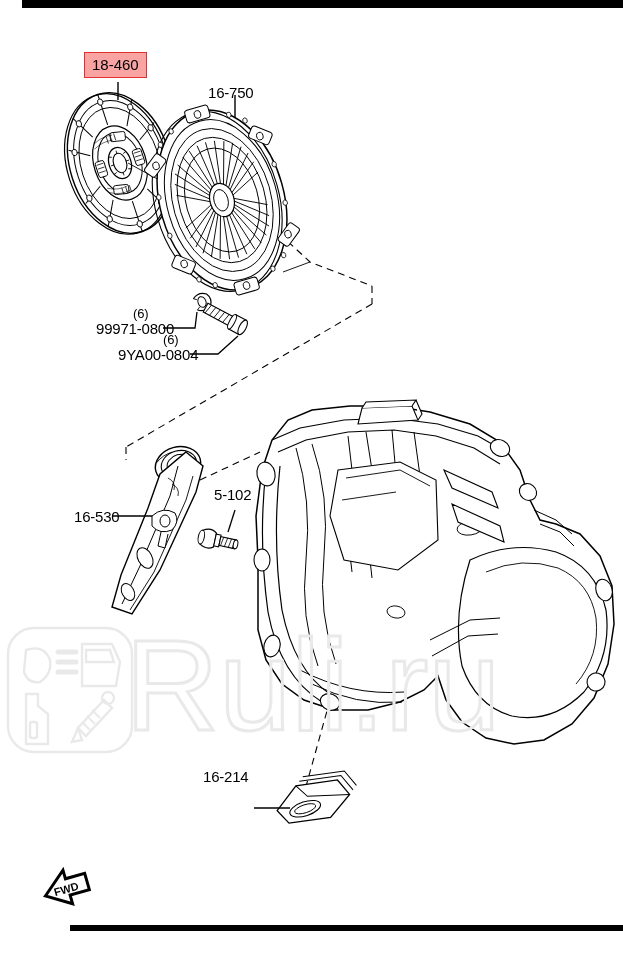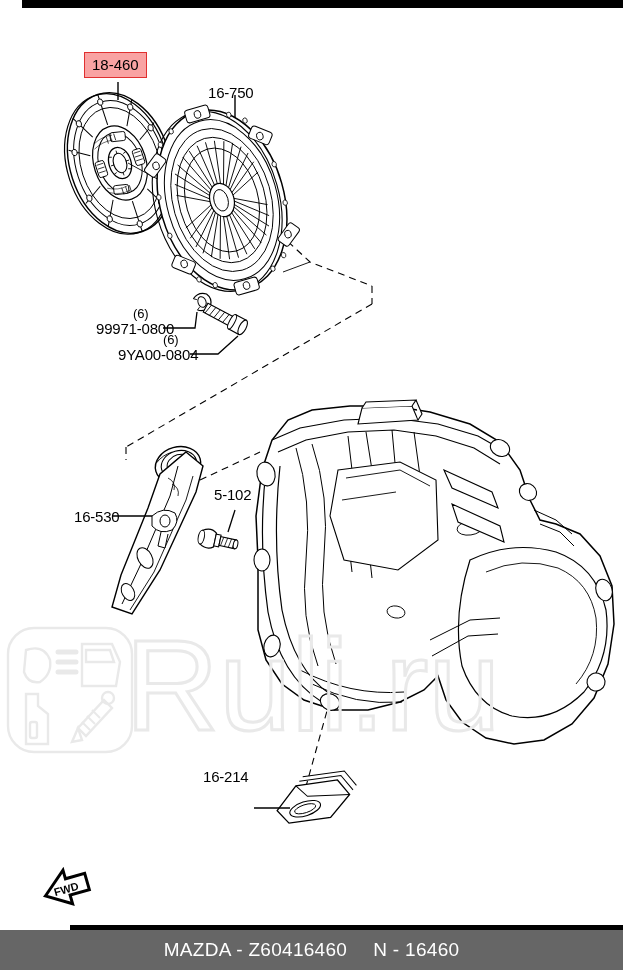--- a/index.html
+++ b/index.html
@@ -528,19 +528,14 @@
   <div class="label small" style="left:163px; top:332px;">(6)</div>
   <div class="label" style="left:118px; top:346px;">9YA00-0804</div>
 
   <div class="label" style="left:74px; top:508px;">16-530</div>
 
   <div class="label" style="left:214px; top:486px;">5-102</div>
 
   <div class="label" style="left:203px; top:768px;text-align:center;">16-214</div>
 
   <div class="footer-edge"></div>
-  <div class="footer">
-    <div class="footer-text">
-      <span>MAZDA - Z60416460</span><span class="footer-gap"></span><span>N - 16460</span>
-    </div>
-  </div>
 
 </div>
 
 </body></html>

